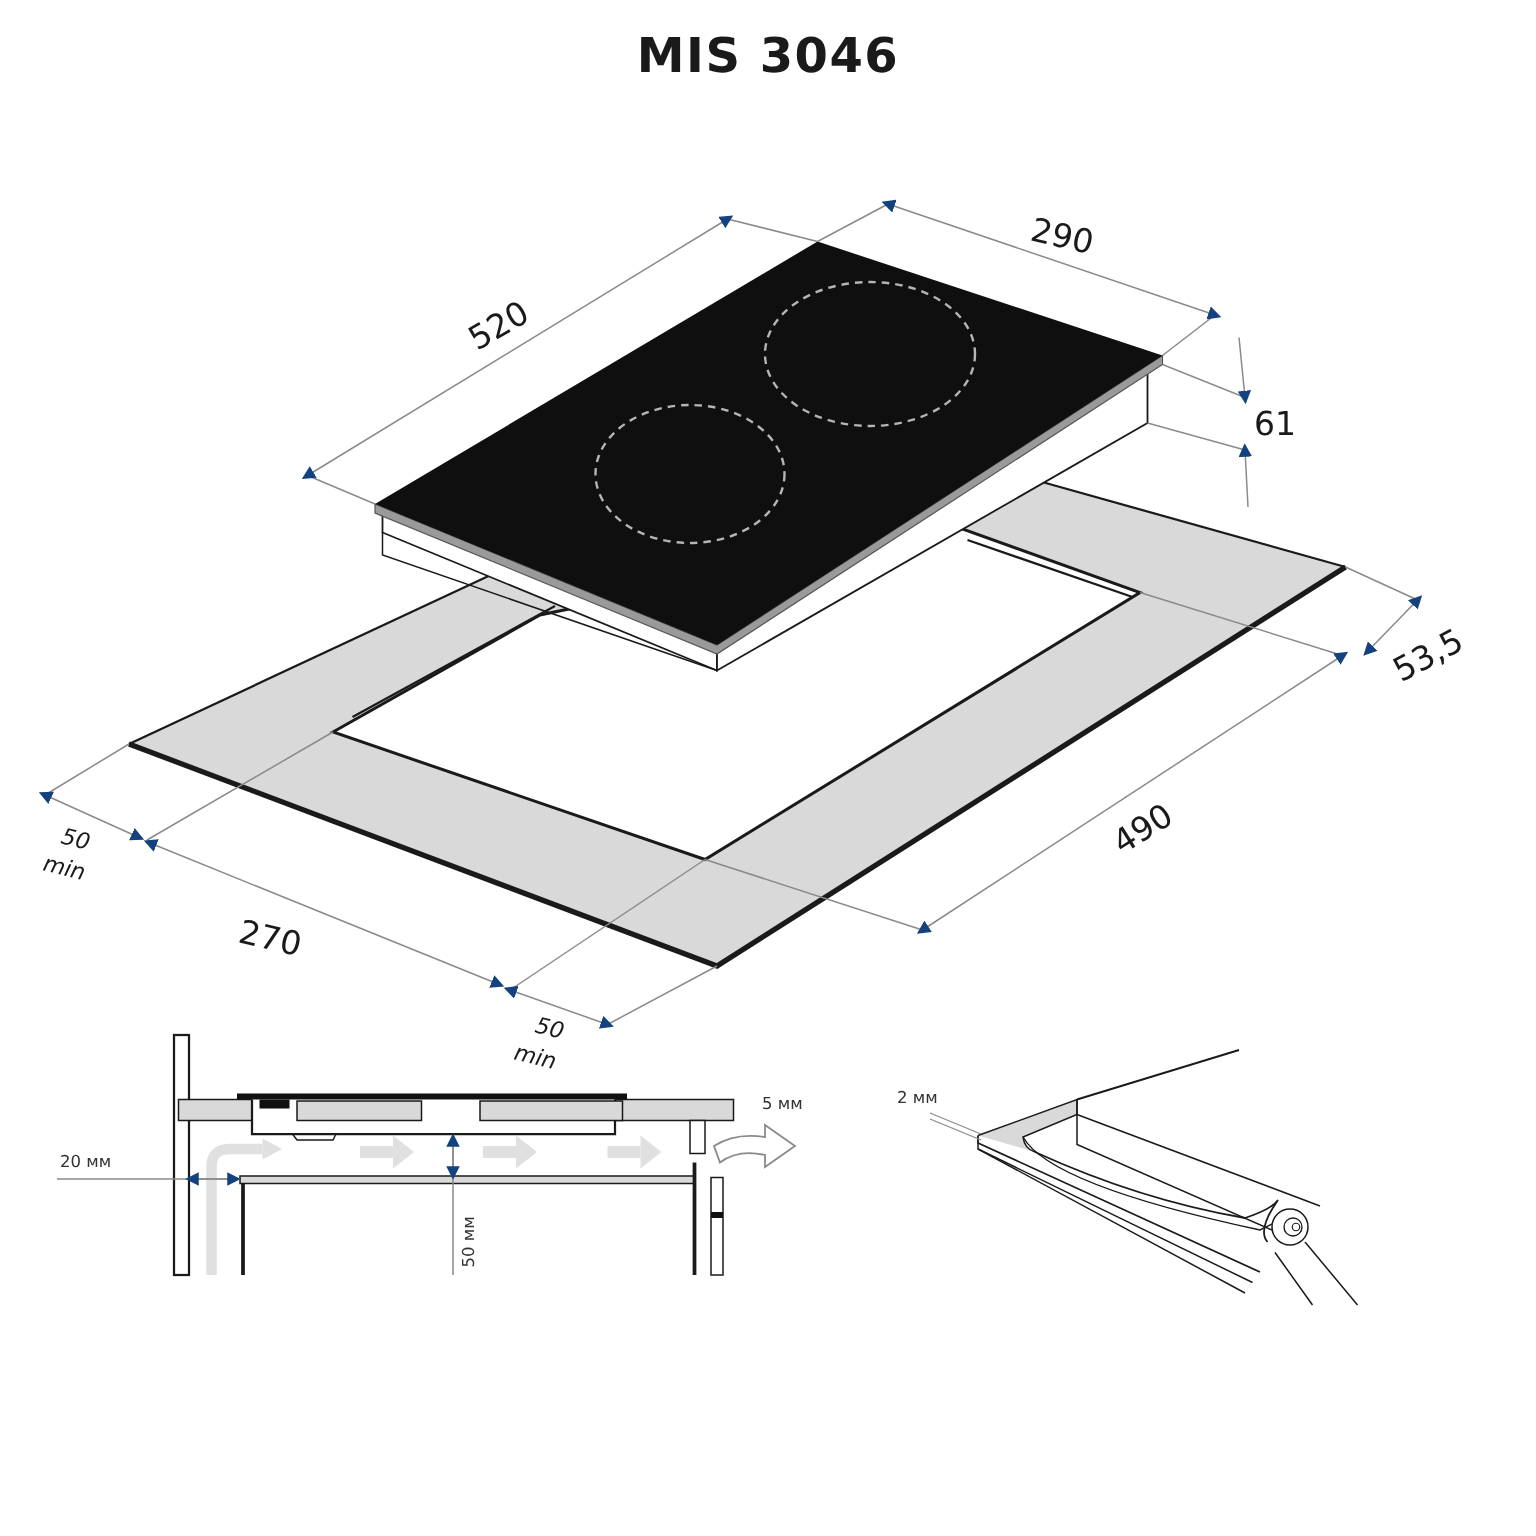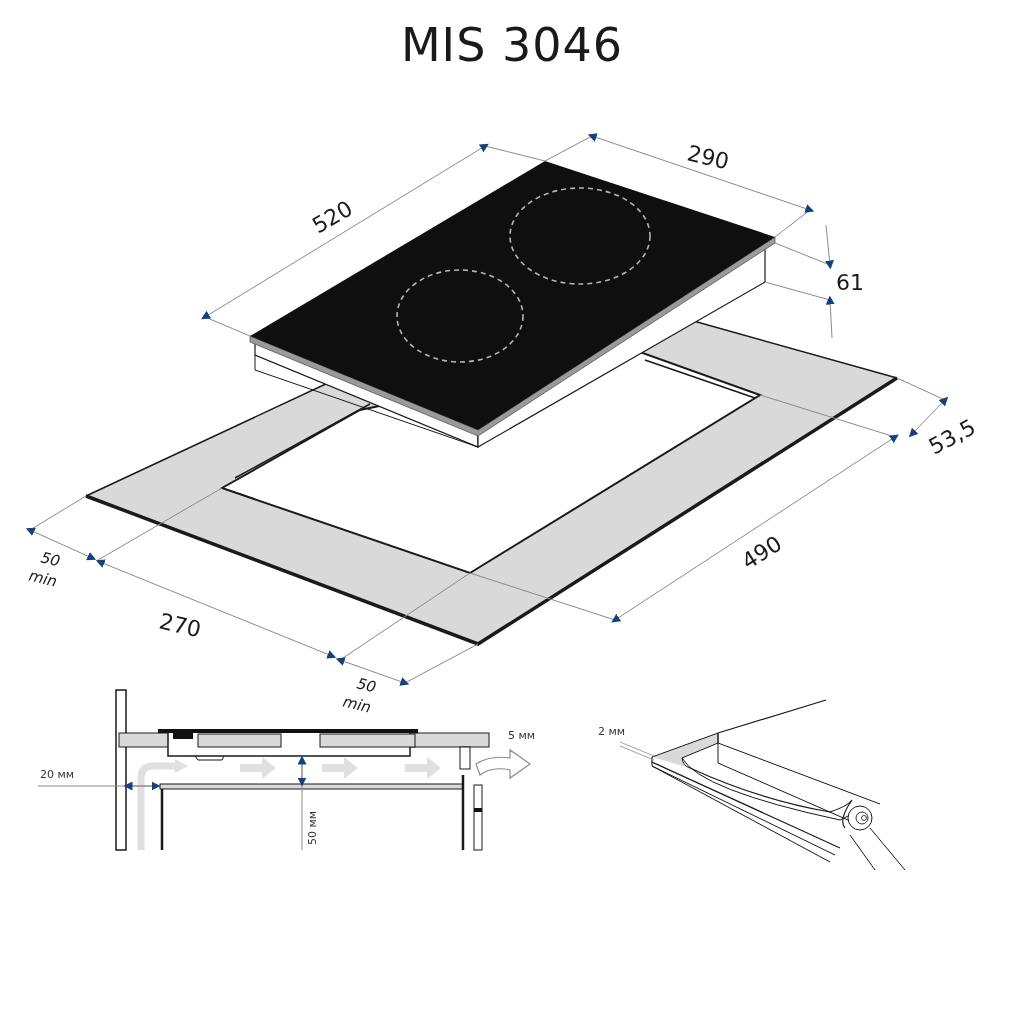--- a/index.html
+++ b/index.html
@@ -1,17 +1,17 @@
 <!DOCTYPE html>
 <html><head>
 <meta charset="utf-8">
 <style>
   html, body { margin: 0; padding: 0; background: #ffffff; }
   body { width: 1024px; height: 1024px; overflow: hidden; position: relative; font-family: "DejaVu Sans", sans-serif; }
-  .title { position: absolute; left: 0; top: 18px; width: 1024px; text-align: center; font-size: 46px; font-weight: normal; color: #1a1a1a; letter-spacing: 1px; }
+  .title { position: absolute; left: 0; top: 18px; width: 1024px; text-align: center; font-size: 32px; font-weight: bold; color: #1a1a1a; letter-spacing: 1px; }
   svg { position: absolute; left: 0; top: 0; }
   .dim { font-family: "DejaVu Sans", sans-serif; fill: #1a1a1a; }
   .dimline { stroke: #8a8a8a; stroke-width: 1; fill: none; }
   .small { font-family: "DejaVu Sans", sans-serif; fill: #333333; font-size: 11px; }
 </style>
 </head>
 <body>
 
 <div class="title">MIS 3046</div>
 

